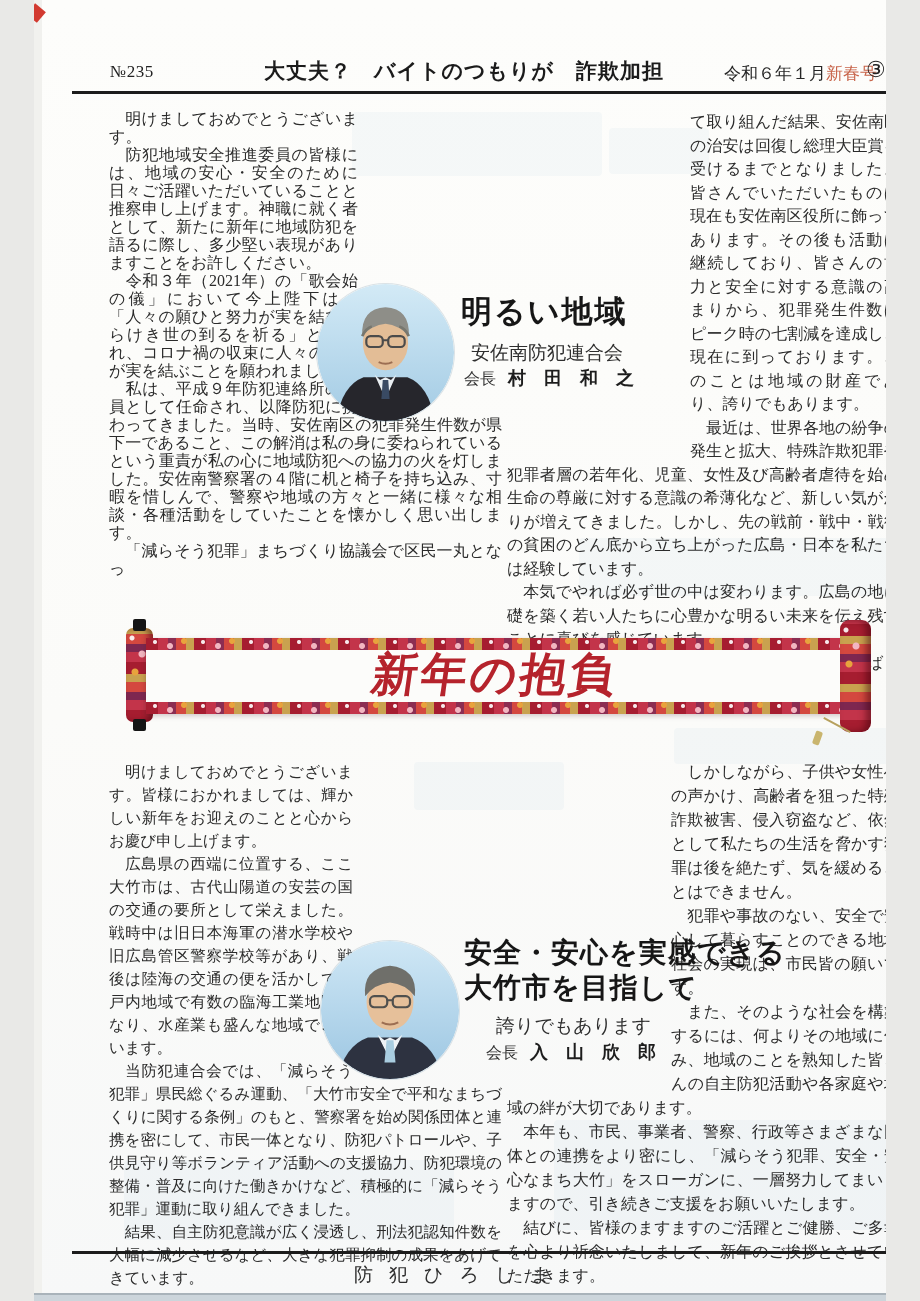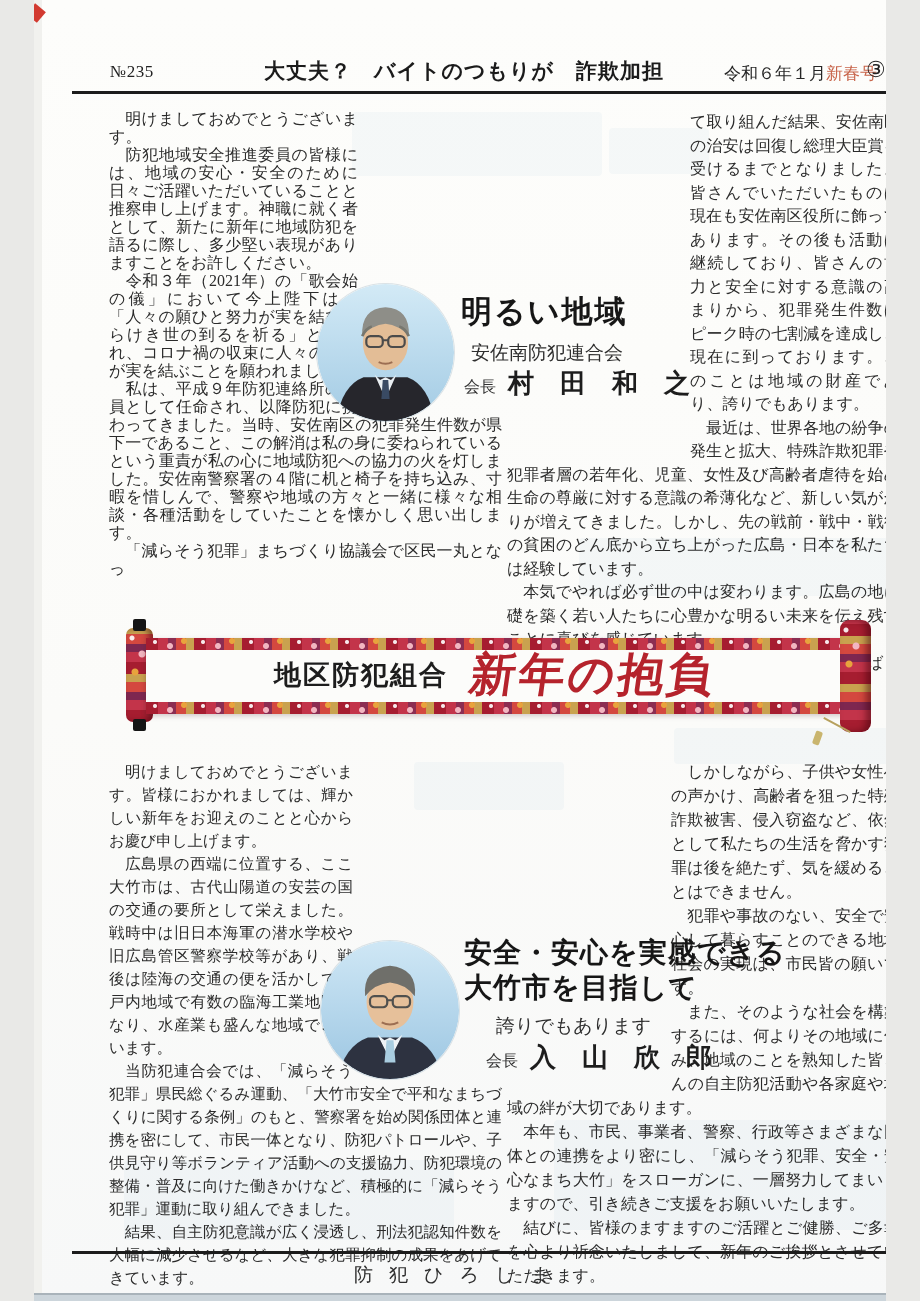--- a/index.html
+++ b/index.html
@@ -38,21 +38,21 @@
   #a2c2{left:473px;top:760px;line-height:24px;}
   #a2c2 .spacer{width:158px;height:168px;margin-top:148px;margin-right:6px;}
   
   .portrait{border-radius:50%;overflow:hidden;box-shadow:0 0 0 1px rgba(120,150,170,.25);}
   .portrait svg{display:block;}
   .headline{font-family:"Liberation Sans","DejaVu Sans",sans-serif;font-weight:700;color:#161616;}
   #a1-headline{left:427px;top:291px;font-size:31px;letter-spacing:2px;}
   #a1-org{left:437px;top:340px;font-size:19px;font-family:"Liberation Sans",sans-serif;color:#2e2e2e;}
   .name-row{display:flex;align-items:baseline;gap:12px;font-family:"Liberation Sans",sans-serif;}
   .role{font-size:16px;color:#333;}
-  .name{font-size:26px;font-weight:600;color:#1d1d1d;}
+  .name{font-size:18px;font-weight:600;color:#1d1d1d;}
   #a1-name{left:430px;top:366px;}
   #a2-headline{left:430px;top:935px;font-size:28px;line-height:35px;letter-spacing:1px;}
   #a2-org{left:462px;top:1013px;font-size:19px;font-family:"Liberation Sans",sans-serif;color:#2e2e2e;}
   #a2-name{left:452px;top:1040px;}
   
   .floral-h{
     background-color:#ab1f30;
     background-image:
       radial-gradient(circle at 9px 4px, rgba(255,255,255,.9) 1.5px, transparent 2.5px),
       radial-gradient(circle at 24px 8px, #f2b6c1 2.5px, transparent 3.5px),
@@ -157,21 +157,20 @@
     <span class="name">村　田　和　之</span>
   </div>
 
   <div class="abs floral-v" id="roller-left"></div>
   <div class="roller-cap" style="left:99px;top:619px;"></div>
   <div class="roller-cap" style="left:99px;top:719px;"></div>
   <div class="abs" id="banner-body"></div>
   <div class="abs floral-h" id="banner-strip-top"></div>
   <div class="abs floral-h" id="banner-strip-bottom"></div>
   <div class="abs" id="banner-text">
-    <span class="banner-side">地区防犯組合</span>
     <span class="banner-main">新年の抱負</span>
   </div>
   <div class="abs floral-v" id="roller-right"></div>
   <div class="abs tassel-string"></div>
   <div class="abs tassel-end"></div>
 
   <div class="article-col" id="a2c1"><span class="spacer r"></span><span class="flow">　明けましておめでとうございます。皆様におかれましては、輝かしい新年をお迎えのことと心からお慶び申し上げます。
 　広島県の西端に位置する、ここ大竹市は、古代山陽道の安芸の国の交通の要所として栄えました。戦時中は旧日本海軍の潜水学校や旧広島管区警察学校等があり、戦後は陸海の交通の便を活かして瀬戸内地域で有数の臨海工業地区となり、水産業も盛んな地域でございます。
 　当防犯連合会では、「減らそう犯罪」県民総ぐるみ運動、「大竹市安全で平和なまちづくりに関する条例」のもと、警察署を始め関係団体と連携を密にして、市民一体となり、防犯パトロールや、子供見守り等ボランティア活動への支援協力、防犯環境の整備・普及に向けた働きかけなど、積極的に「減らそう犯罪」運動に取り組んできました。
 　結果、自主防犯意識が広く浸透し、刑法犯認知件数を大幅に減少させるなど、大きな犯罪抑制の成果をあげてきています。</span></div>

